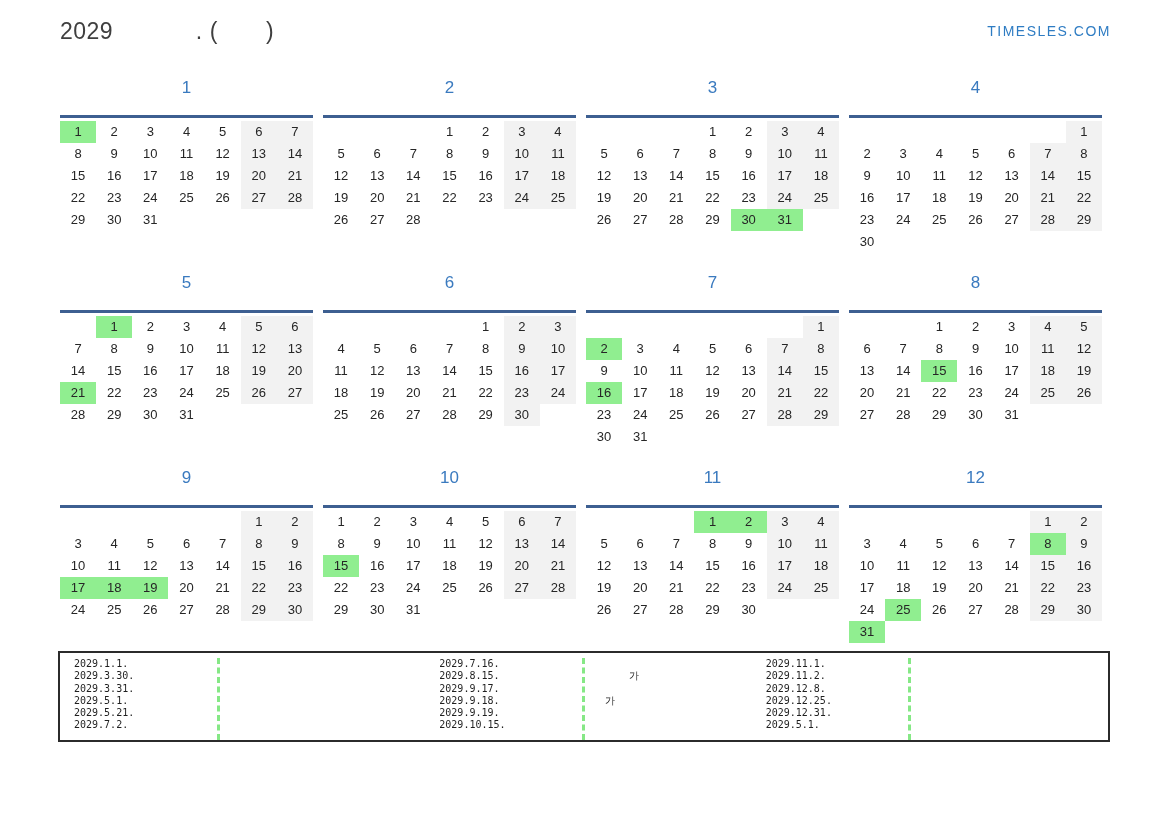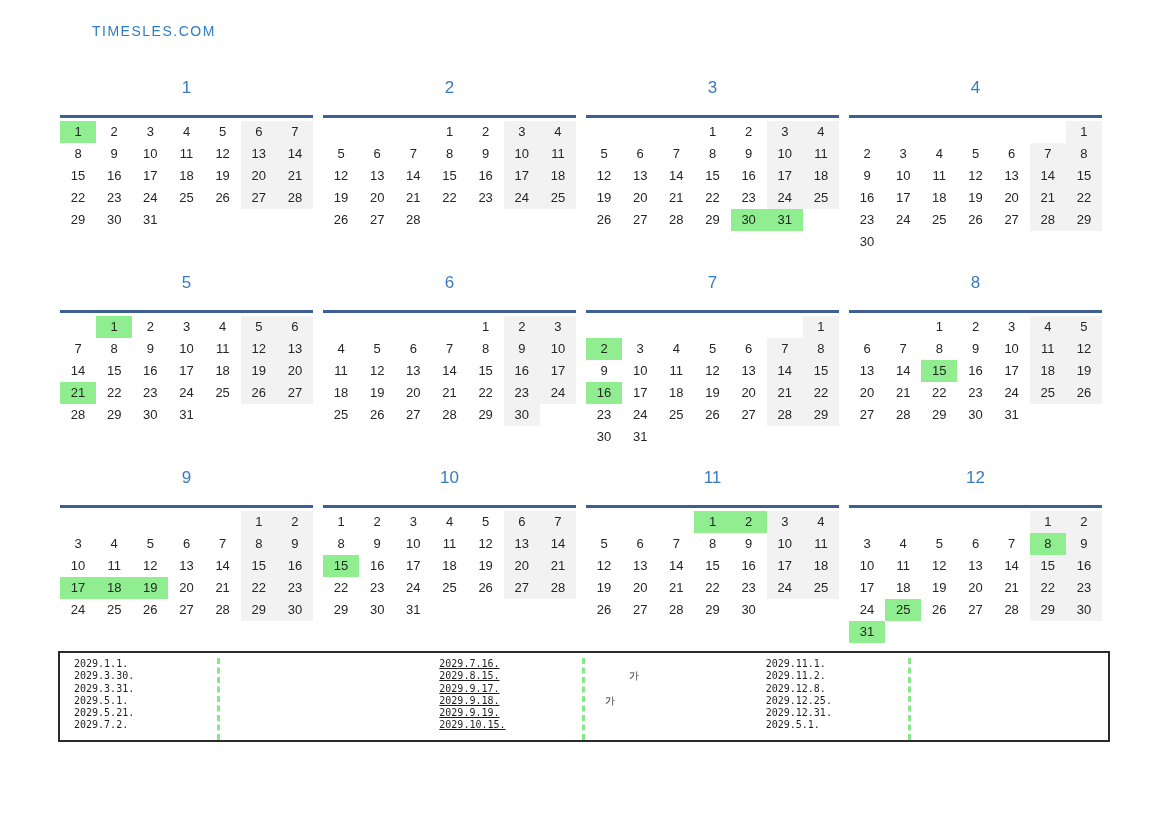--- a/index.html
+++ b/index.html
@@ -62,27 +62,28 @@
     justify-content: center;
   }
   .legend-dates, .legend-names {
     font-family: "DejaVu Sans Mono", "Liberation Mono", monospace;
     font-size: 10px; line-height: 12.3px; color: #1f1f1f;
     white-space: pre;
   }
   .legend-dates { padding-left: 14px; }
   .legend-names { border-left: 3px dashed #86e886; padding-left: 8px; }
   .w-d1 { width: 157px; } .w-n1 { width: 209px; }
-  .w-d2 { width: 157px; text-decoration: underline; } .w-n2 { width: 170px; }
+  .w-d2 { width: 157px; } .w-n2 { width: 170px; }
   .w-d3 { width: 157px; } .w-n3 { width: 200px; }
 </style>
 </head>
 <body>
 
 <div class="page-header">
+  <div class="page-title">2029            . (       )</div>
   <div class="site-logo">TIMESLES.COM</div>
 </div>
 
 <div class="months" id="months">
     <div class="month">
       <div class="month-title">1</div>
       <div class="month-line"></div>
       <div class="month-grid">
         <div class="cell holiday">1</div>
         <div class="cell">2</div>

